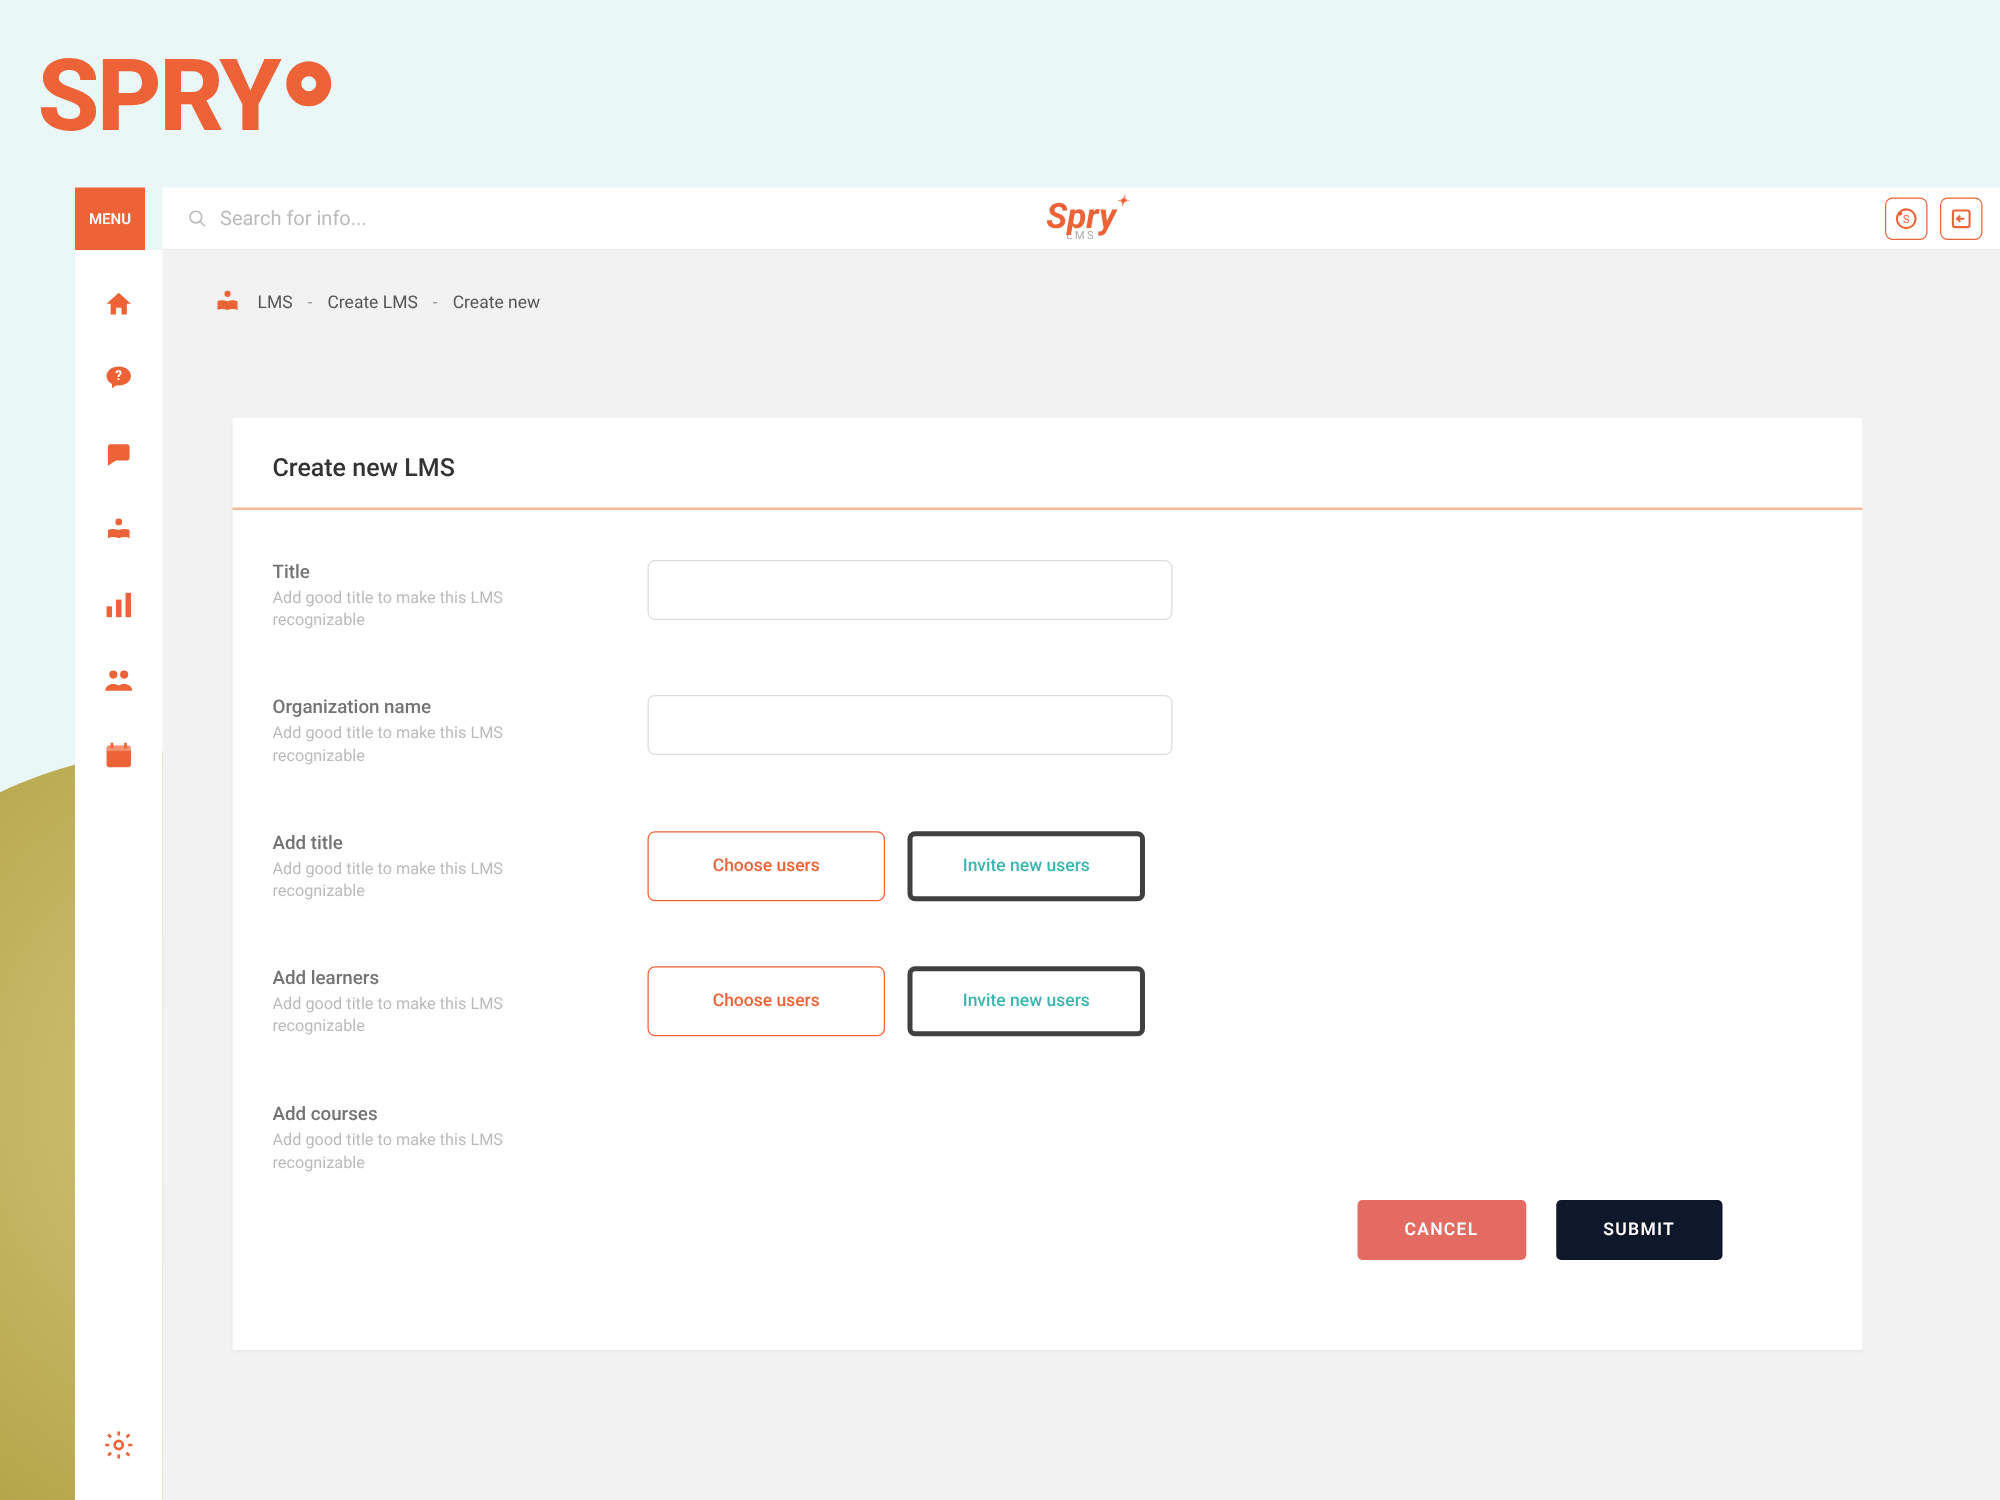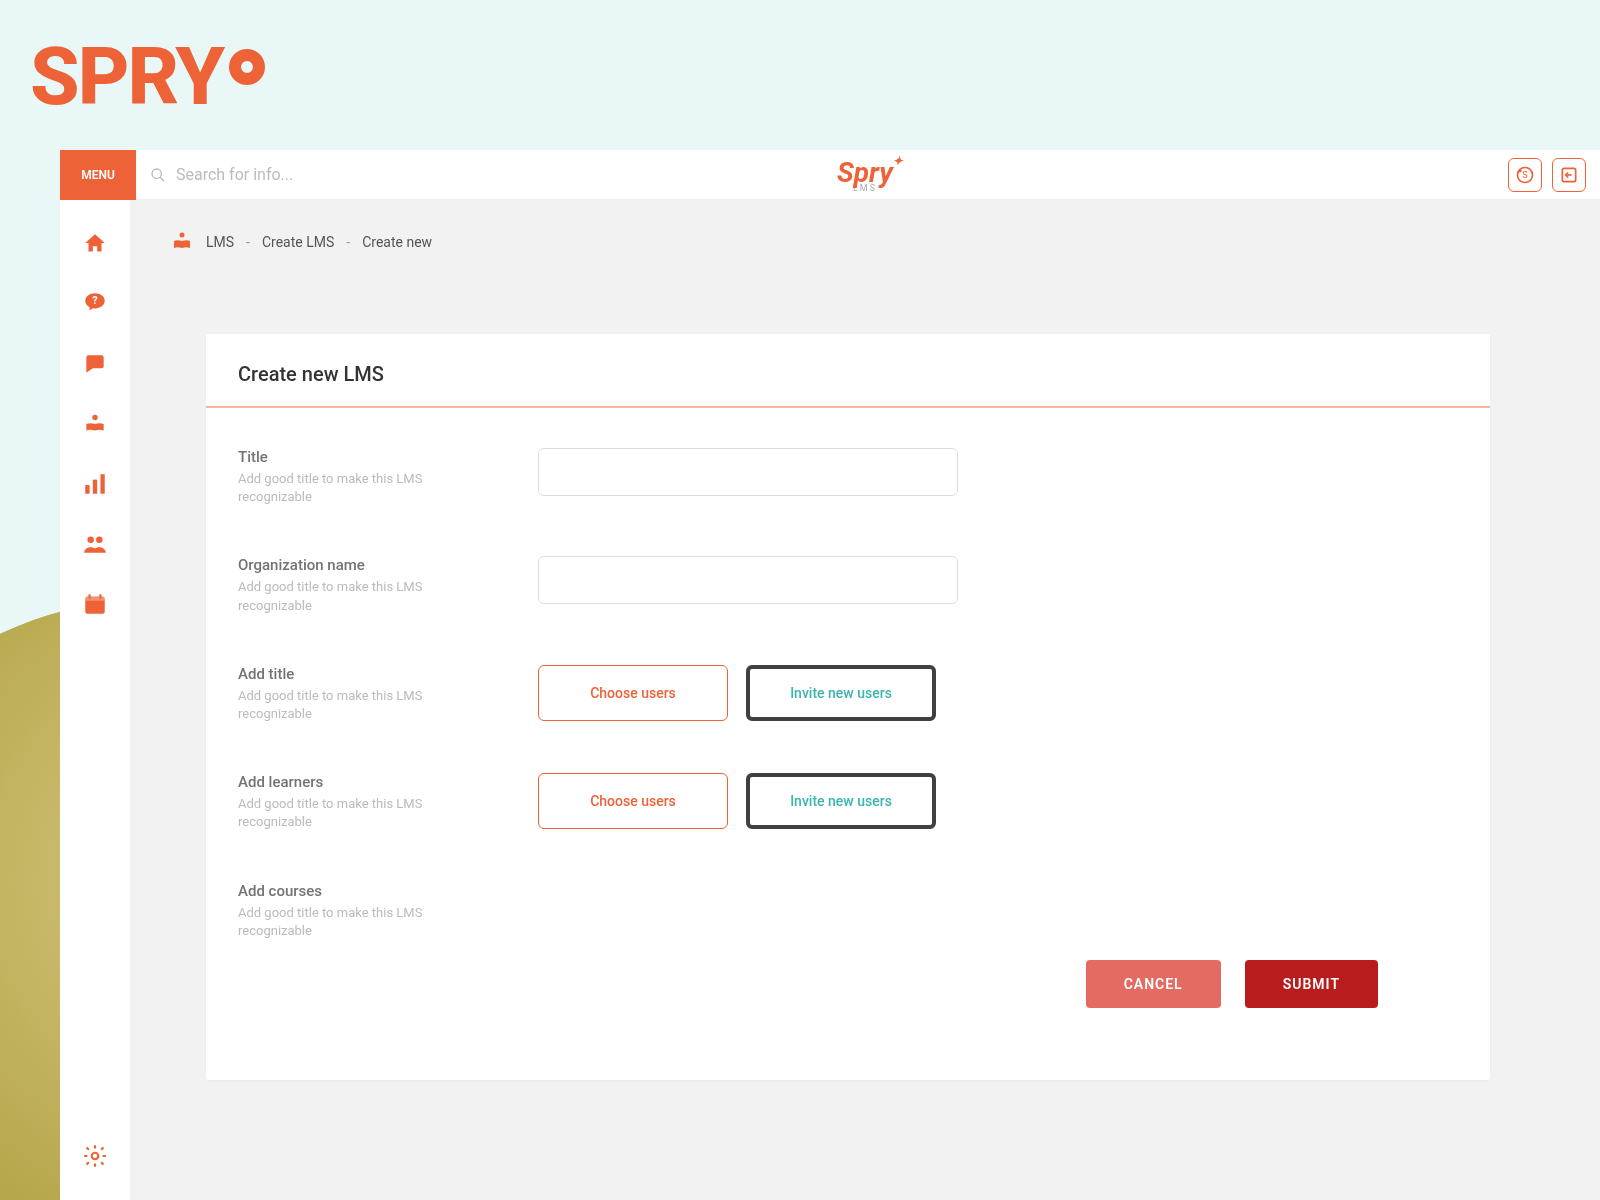--- a/index.html
+++ b/index.html
@@ -7,58 +7,58 @@
 
 .bg-shape { position: absolute; left: -200px; bottom: -100px; width: 700px; height: 700px; background: radial-gradient(ellipse at 60% 40%, #d4c77e 0%, #b8a94f 60%, #9e8f3a 100%); border-radius: 50% 50% 0 0; z-index: 0; }
 
 .logo-main { position: absolute; top: 30px; left: 30px; z-index: 5; }
 .logo-text { font-size: 80px; font-weight: 800; color: #ed6337; letter-spacing: -2px; display: inline-block; vertical-align: middle; }
 .logo-dot { display: inline-block; width: 36px; height: 36px; border: 12px solid #ed6337; border-radius: 50%; vertical-align: middle; margin-left: 6px; position: relative; top: -10px; }
 
 .app { position: absolute; top: 150px; left: 130px; right: 0; bottom: 0; background: #f2f2f2; z-index: 2; }
 
 .topbar { height: 50px; background: #fff; display: flex; align-items: center; border-bottom: 1px solid #eee; position: relative; }
-.menu-btn { width: 76px; height: 50px; background: #ed6337; color: #fff; font-size: 12px; font-weight: 600; display: flex; align-items: center; justify-content: center; position: absolute; left: -70px; top: 0; cursor: pointer; }
+.menu-btn { width: 56px; height: 50px; background: #ed6337; color: #fff; font-size: 12px; font-weight: 600; display: flex; align-items: center; justify-content: center; position: absolute; left: -70px; top: 0; cursor: pointer; }
 .search-wrap { display: flex; align-items: center; padding-left: 20px; gap: 10px; color: #bbb; }
 .search-input { border: none; outline: none; font-size: 16px; color: #666; width: 200px; }
 .search-input::placeholder { color: #bbb; }
 .center-logo { position: absolute; left: 50%; transform: translateX(-50%); top: 6px; text-align: center; }
 .center-logo-text { font-size: 28px; font-style: italic; font-weight: 700; color: #ed6337; font-family: Georgia, serif; position: relative; }
 .center-logo-star { position: absolute; top: -2px; right: -10px; font-size: 12px; color: #ed6337; }
 .center-logo-sub { font-size: 9px; color: #aaa; letter-spacing: 2px; margin-top: -6px; }
 .top-actions { position: absolute; right: 14px; top: 8px; display: flex; gap: 10px; }
 .top-action { width: 34px; height: 34px; border: 1px solid #ed6337; border-radius: 6px; display: flex; align-items: center; justify-content: center; cursor: pointer; }
 
 .sidebar { position: absolute; left: -70px; top: 50px; bottom: 0; width: 70px; background: #fff; display: flex; flex-direction: column; align-items: center; padding-top: 30px; gap: 32px; z-index: 3; }
 .sidebar-icon { width: 28px; height: 28px; display: flex; align-items: center; justify-content: center; cursor: pointer; color: #ed6337; }
 .sidebar-bottom { position: absolute; bottom: 30px; }
 
 .breadcrumb { display: flex; align-items: center; gap: 12px; padding: 30px 40px 0 40px; font-size: 14px; color: #444; }
 .breadcrumb .sep { color: #999; }
 .breadcrumb .bc-link { color: #555; }
 
-.card { background: #fff; margin: 80px 110px 0 76px; border-radius: 2px; padding: 0; box-shadow: 0 1px 3px rgba(0,0,0,0.04); }
+.card { background: #fff; margin: 80px 110px 0 56px; border-radius: 2px; padding: 0; box-shadow: 0 1px 3px rgba(0,0,0,0.04); }
 .card-header { padding: 28px 32px 20px 32px; border-bottom: 2px solid #f3b896; }
 .card-title { font-size: 20px; font-weight: 500; color: #333; }
 .card-body { padding: 40px 32px 32px 32px; }
 
 .form-row { display: flex; gap: 60px; margin-bottom: 50px; align-items: flex-start; }
 .form-label-col { width: 240px; }
 .form-label { font-size: 15px; font-weight: 500; color: #737373; margin-bottom: 4px; }
 .form-help { font-size: 13px; color: #bbb; line-height: 1.4; }
 .form-input { width: 420px; height: 48px; border: 1px solid #ddd; border-radius: 6px; padding: 0 14px; font-size: 14px; outline: none; }
 .btn-row { display: flex; gap: 18px; }
 .btn-outline { height: 56px; padding: 0 26px; border-radius: 6px; background: #fff; font-size: 14px; font-weight: 500; cursor: pointer; display: flex; align-items: center; min-width: 190px; justify-content: center; }
 .btn-orange { border: 1px solid #ed6337; color: #ed6337; }
 .btn-teal { border: 4px solid #404040; color: #3bb5b0; }
 
 .footer-actions { display: flex; justify-content: flex-end; gap: 24px; padding: 0 80px 40px 0; }
 .btn-solid { height: 48px; padding: 0 38px; border: none; border-radius: 4px; color: #fff; font-size: 14px; font-weight: 600; letter-spacing: 1px; cursor: pointer; }
 .btn-cancel { background: #e46b61; }
-.btn-submit { background: #b91c1c; }
+.btn-submit { background: #0f172a; }
 
 svg { display: block; }
 </style>
 </head>
 <body>
 
 <div class="bg-shape"></div>
 
 <div class="logo-main">
   <span class="logo-text">SPRY</span><span class="logo-dot"></span>

